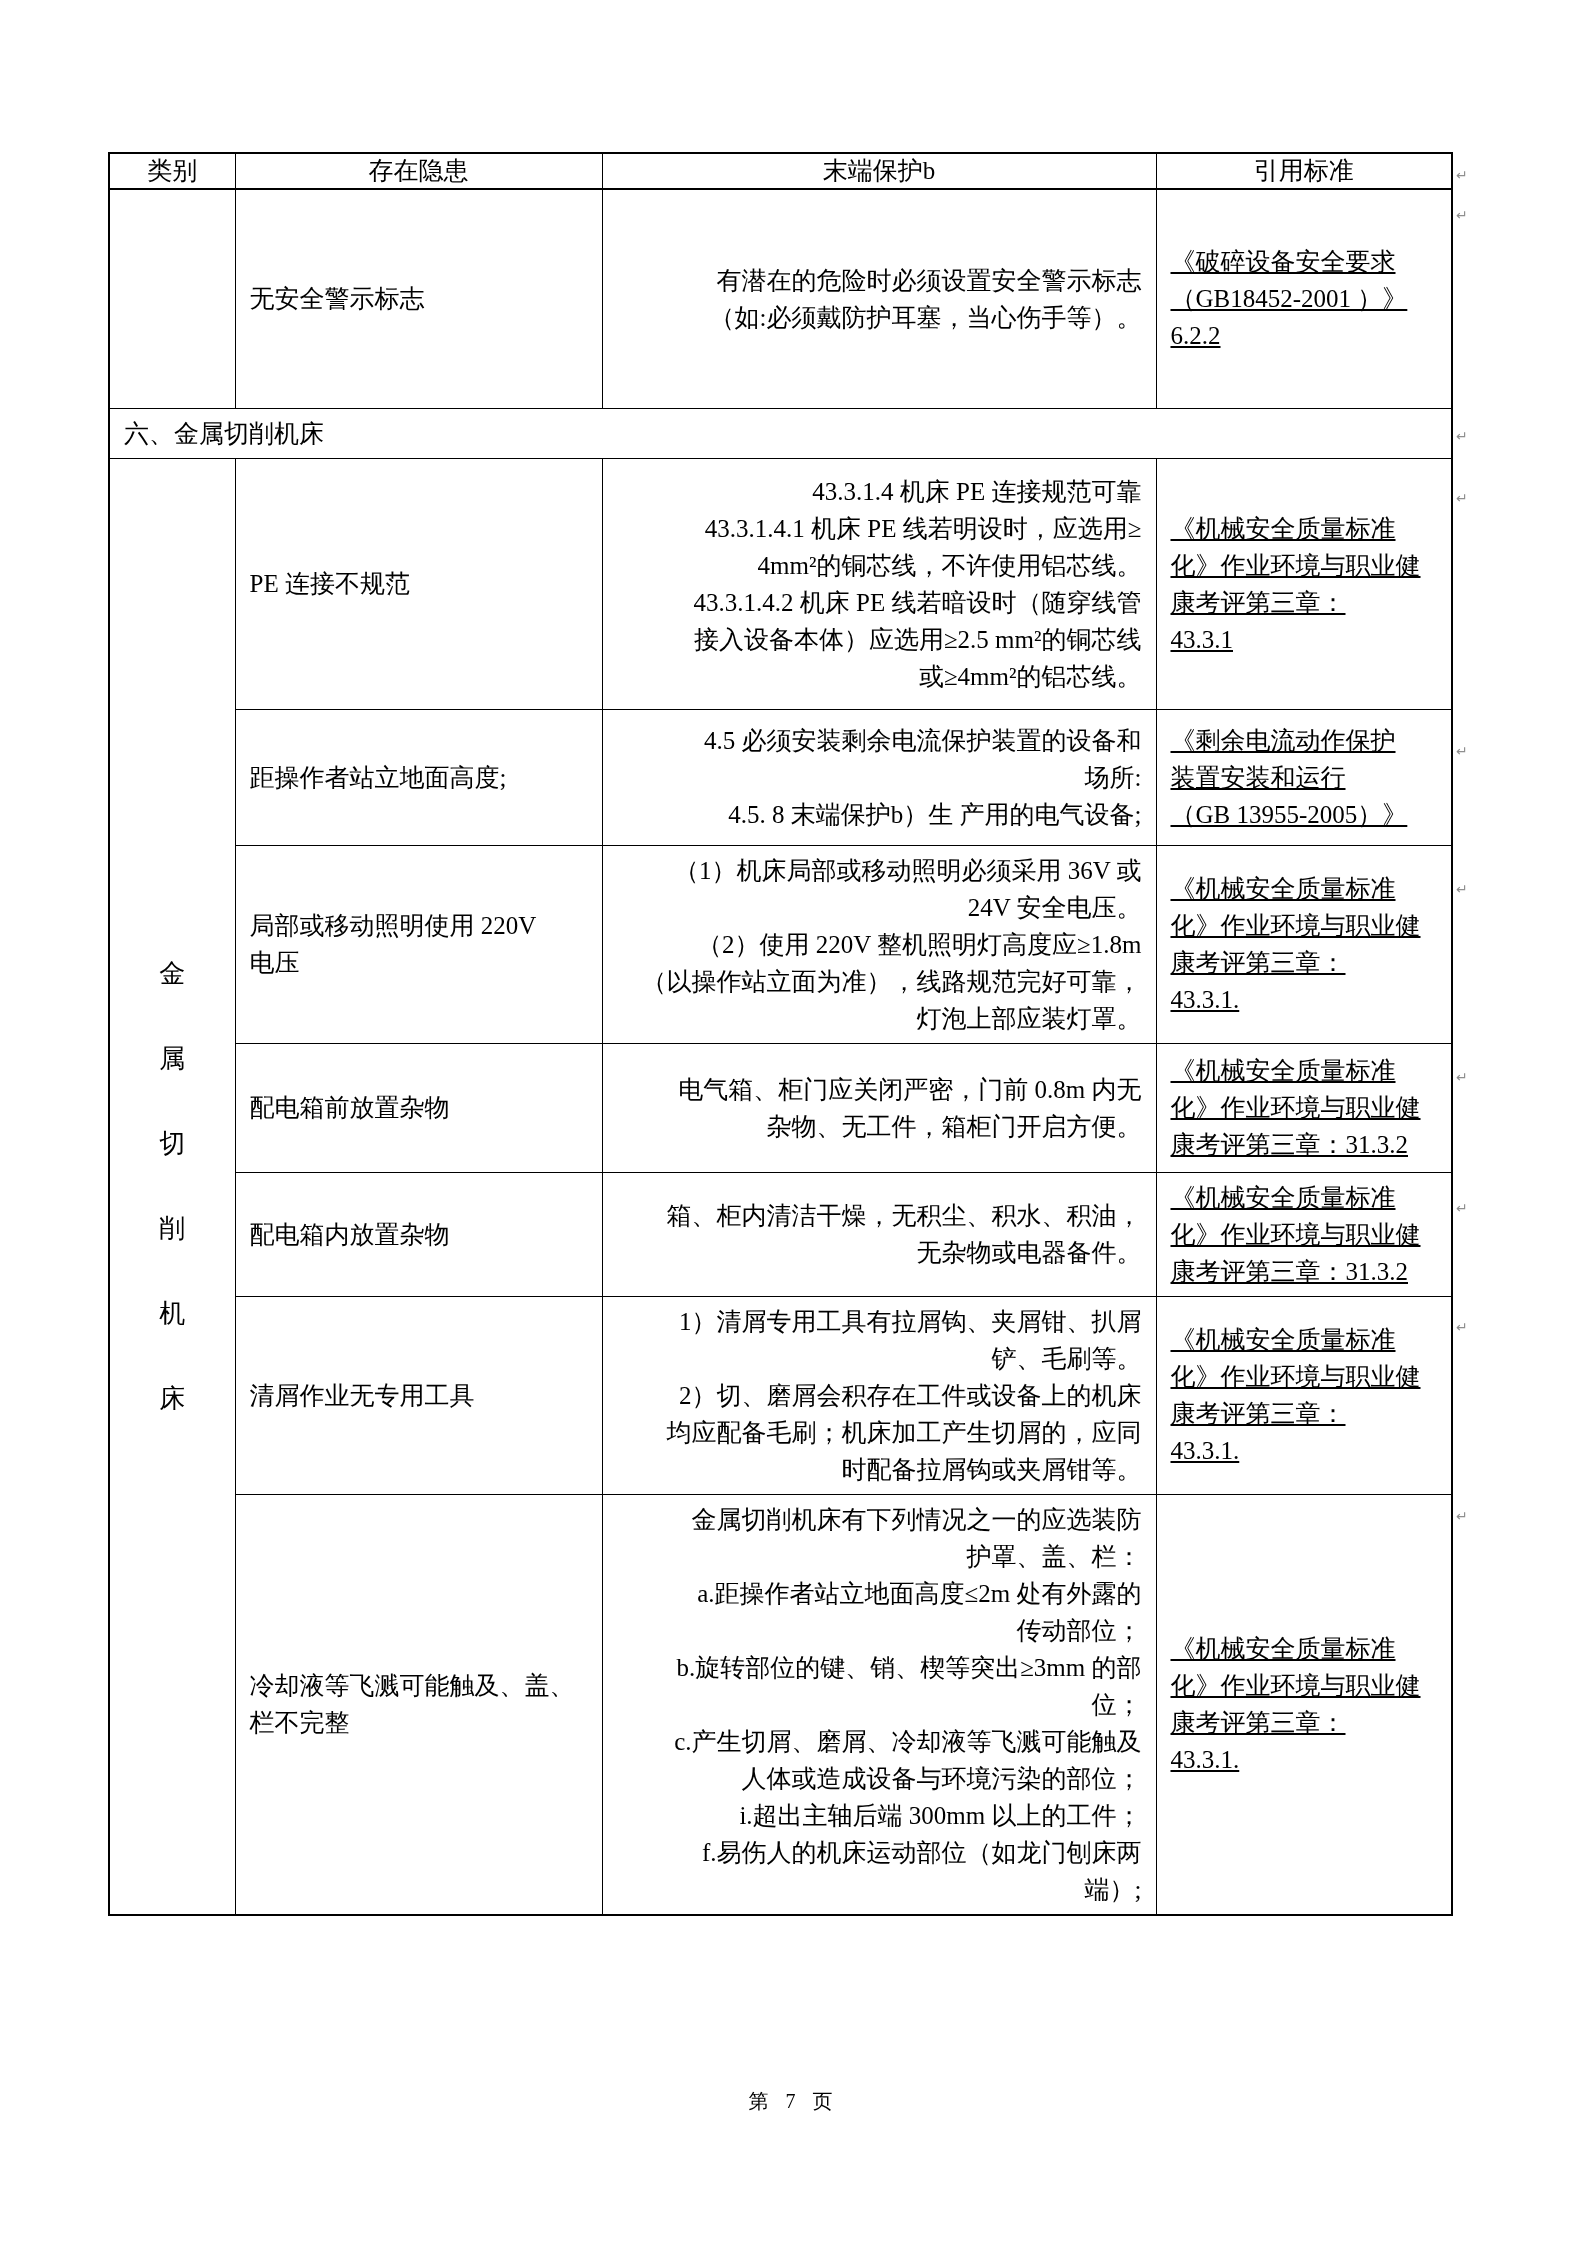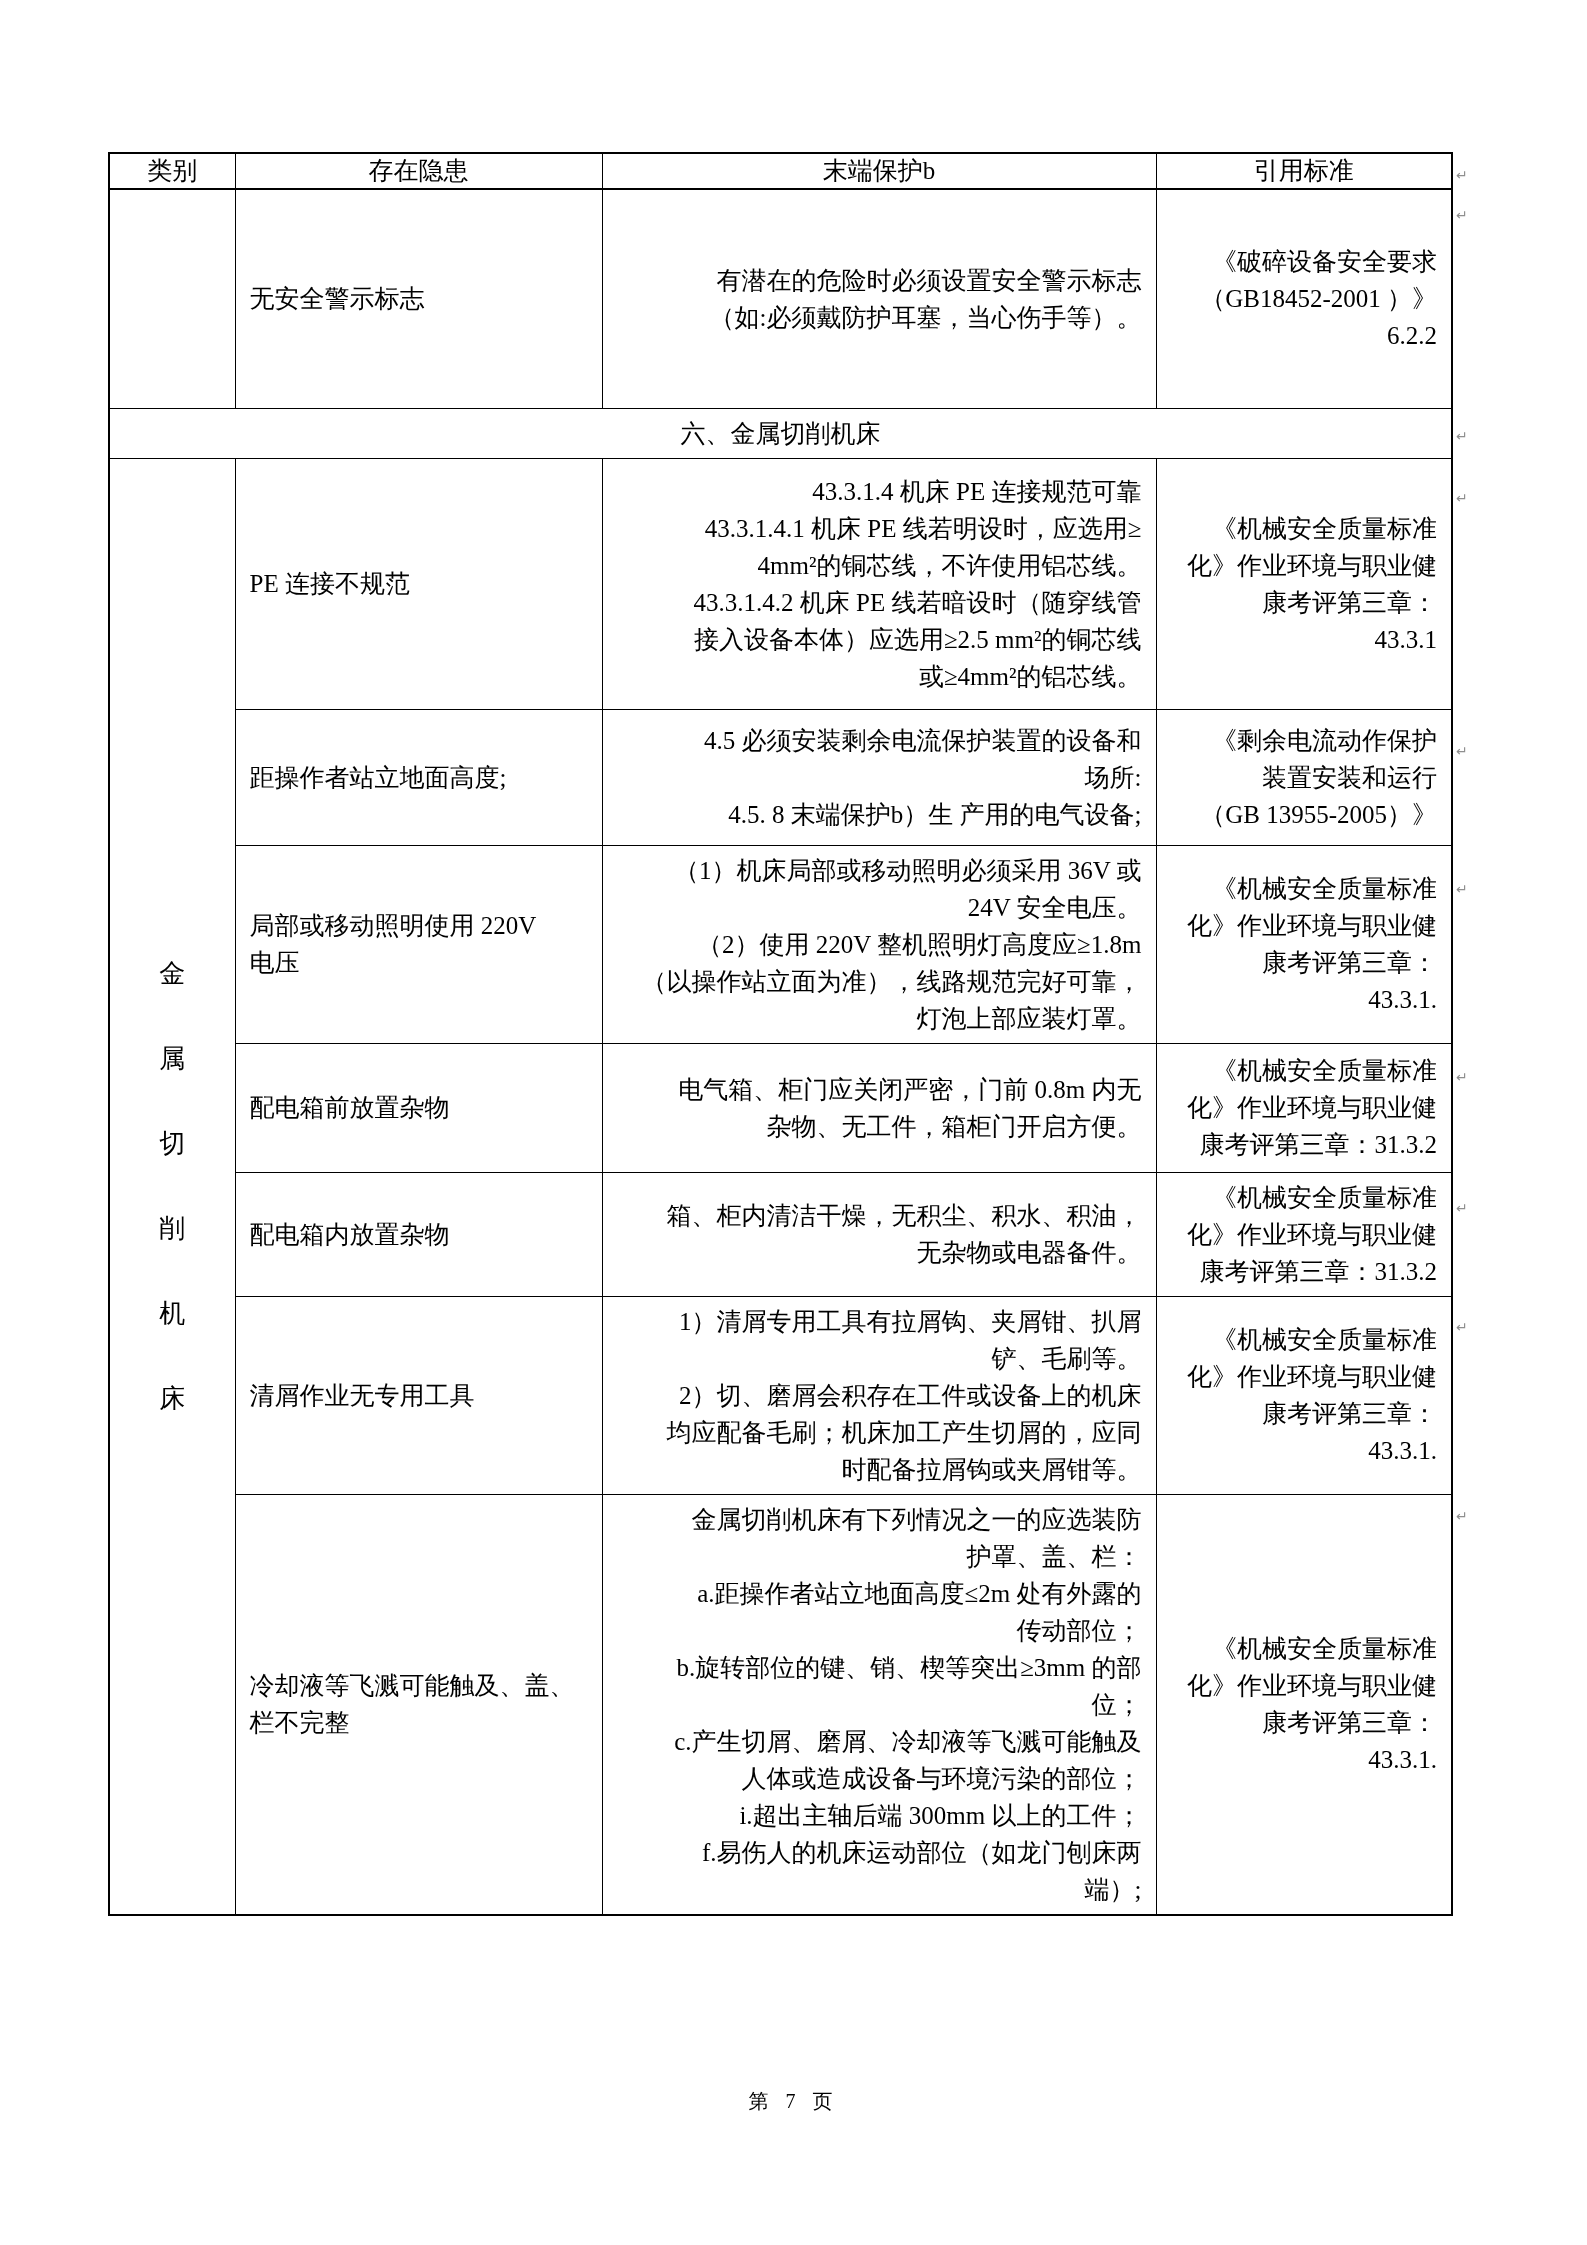--- a/index.html
+++ b/index.html
@@ -46,21 +46,21 @@
   tr.row-noise       { height: 219px; }
   tr.row-section     { height: 48px;  }
   tr.row-pe          { height: 251px; }
   tr.row-rcd         { height: 136px; }
   tr.row-lighting    { height: 186px; }
   tr.row-boxfront    { height: 129px; }
   tr.row-boxinside   { height: 117px; }
   tr.row-chips       { height: 187px; }
   tr.row-guards      { height: 408px; }
   td.section-cell {
-    text-align: center;
+    text-align: left;
     vertical-align: middle;
     padding: 2px 4px;
   }
   td.category-cell {
     text-align: center;
     vertical-align: middle;
     padding: 0;
   }
   .vertical-stack {
     display: flex;
@@ -70,21 +70,21 @@
     gap: 59px;
     height: 100%;
   }
   .vertical-stack span {
     display: block;
     font-size: 26px;
     line-height: 26px;
   }
   td.hazard-cell   { text-align: left; margin-top: 8px; }
   td.measure-cell  { text-align: right; padding-left: 13px; padding-right: 10px; }
-  td.standard-cell { text-align: right; padding-left: 12px; padding-right: 6px; line-height: 38px; }
+  td.standard-cell { text-align: left; padding-left: 12px; padding-right: 6px; line-height: 38px; text-decoration: underline; }
   .pmark {
     position: absolute;
     left: 1456px;
     width: 20px;
     font-size: 14px;
     line-height: 14px;
     color: #8f8f8f;
     font-family: "DejaVu Sans", sans-serif;
   }
   .footer {

